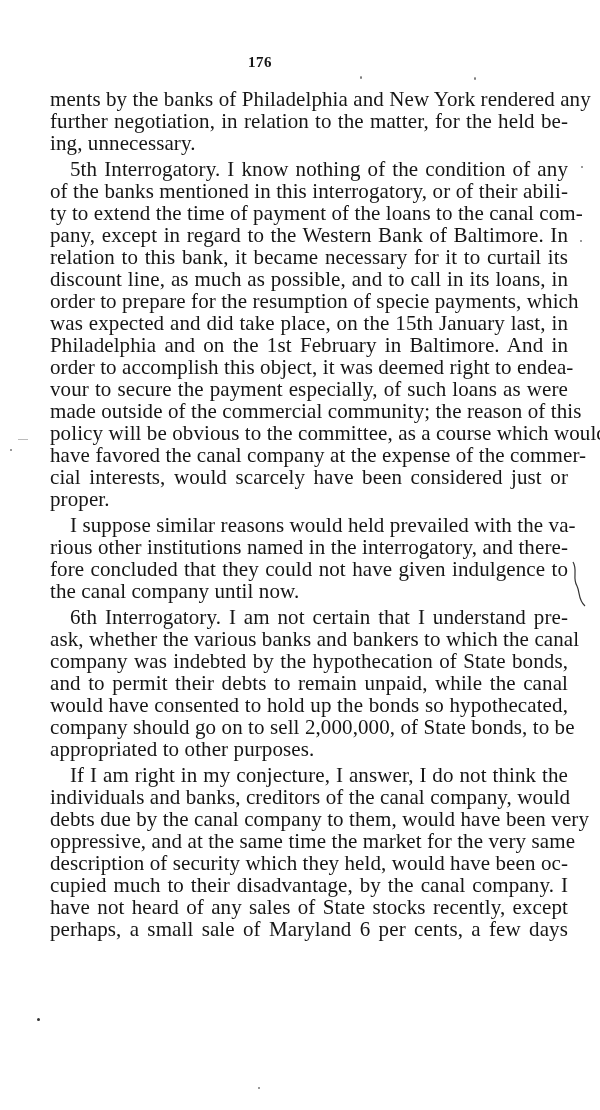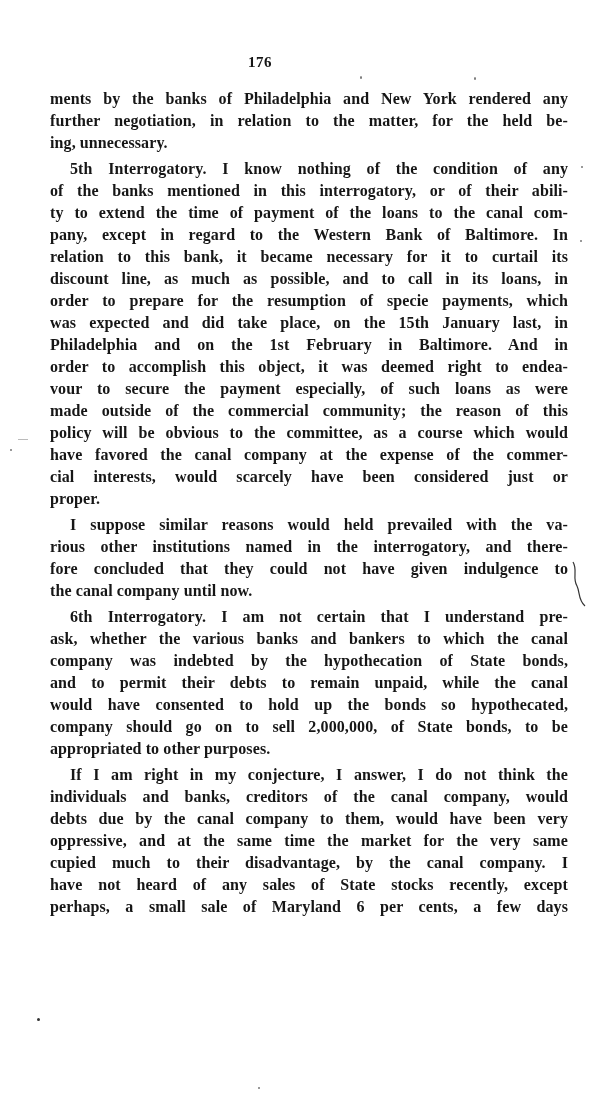--- a/index.html
+++ b/index.html
@@ -10,21 +10,21 @@
     }
     .page-number {
       position: absolute; left: 0; width: 520px; top: 54px;
       text-align: center; font-size: 15px; font-weight: bold; letter-spacing: 0.5px;
     }
     .body-text {
       position: absolute; left: 50px; top: 88px; width: 518px;
     }
     .line {
       display: block; height: 22px; line-height: 22px;
-      font-size: 16px; font-weight: bold;
+      font-size: 21px; font-weight: normal;
       white-space: nowrap; text-align: justify; text-align-last: justify;
       letter-spacing: 0.1px;
     }
     .line.last { text-align-last: left; }
     .line.indent { padding-left: 20px; }
     .para { margin-bottom: 4px; }
     .speck { position: absolute; background: #777; border-radius: 50%; }
     .margin-mark {
       position: absolute; left: 570px; top: 560px; width: 20px; height: 50px;
     }
@@ -72,20 +72,21 @@
       <span class="line">and to permit their debts to remain unpaid, while the canal</span>
       <span class="line">would have consented to hold up the bonds so hypothecated,</span>
       <span class="line">company should go on to sell 2,000,000, of State bonds, to be</span>
       <span class="line last">appropriated to other purposes.</span>
     </div>
     <div class="para">
       <span class="line indent">If I am right in my conjecture, I answer, I do not think the</span>
       <span class="line">individuals and banks, creditors of the canal company, would</span>
       <span class="line">debts due by the canal company to them, would have been very</span>
       <span class="line">oppressive, and at the same time the market for the very same</span>
+      <span class="line">description of security which they held, would have been oc-</span>
       <span class="line">cupied much to their disadvantage, by the canal company.   I</span>
       <span class="line">have not heard of any sales of State stocks recently, except</span>
       <span class="line">perhaps, a small sale of Maryland 6 per cents, a few days</span>
     </div>
   </div>
 
 <svg class="margin-mark" viewBox="0 0 20 50">
   <path d="M3 2 C 8 10, 2 18, 7 26 C 10 32, 8 40, 15 46" stroke="#333" stroke-width="1.2" fill="none"></path>
 </svg>
 <div class="dash-mark"></div>

